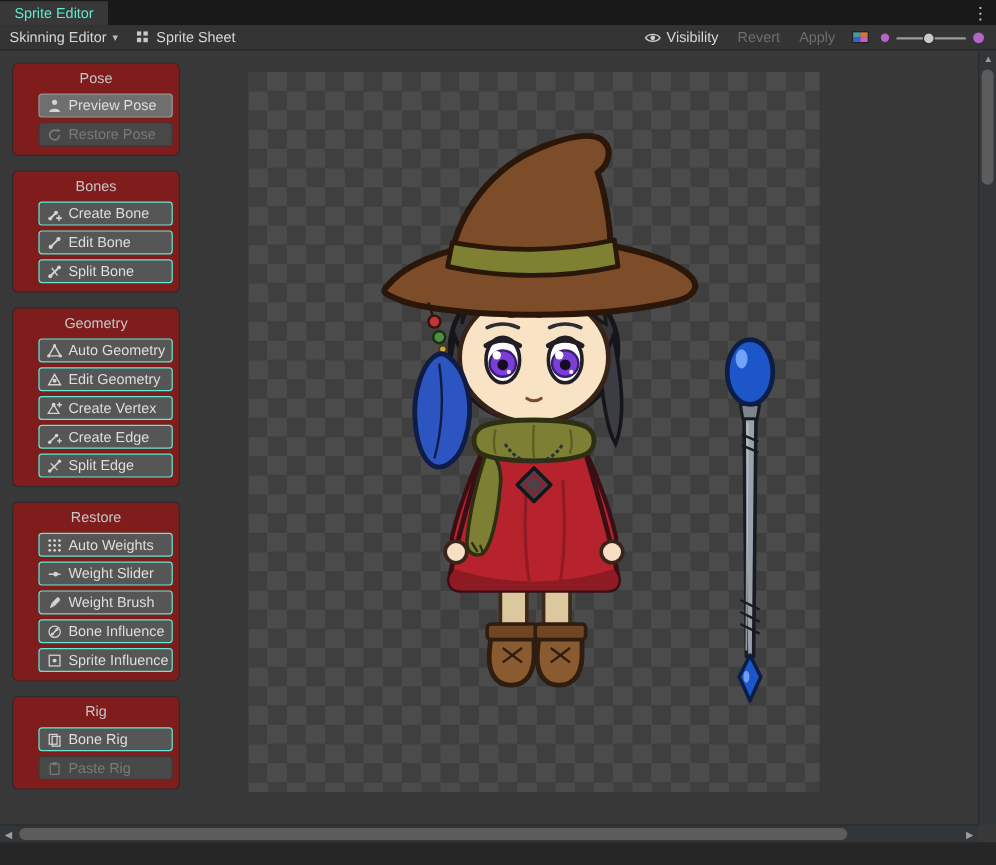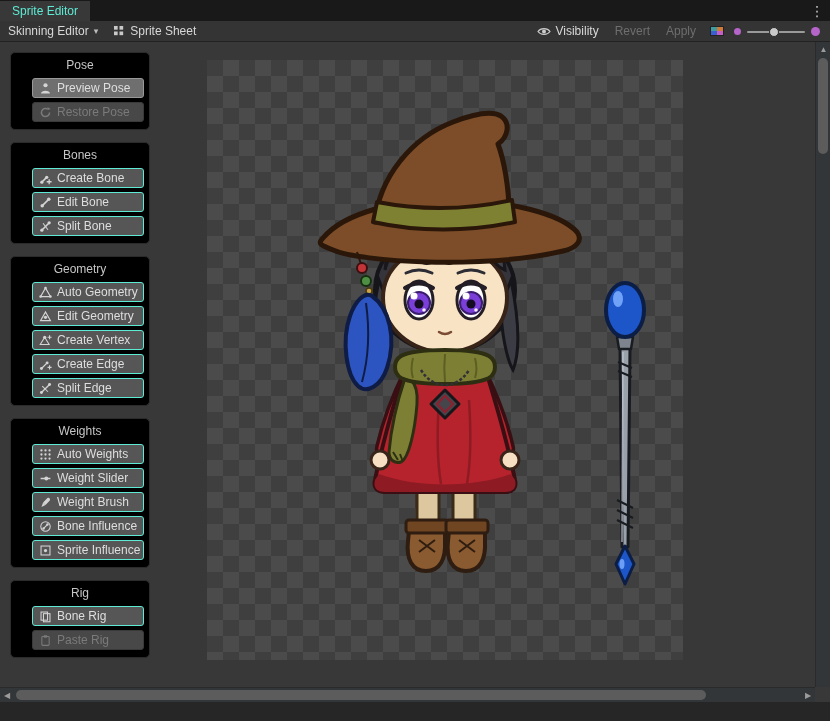--- a/index.html
+++ b/index.html
@@ -29,21 +29,21 @@
   .zoom-slider .thumb { position:absolute; left:38%; top:6px; width:10px; height:10px; border-radius:50%; background:#c9c9c9; border:1px solid #2a2a2a; }
 
   
   .viewport { position:absolute; left:0; top:42px; width:815px; height:645px; background:#383838; overflow:hidden; }
   .canvas { position:absolute; left:207px; top:18px; width:476px; height:600px; background-color:#404040;
             background:repeating-conic-gradient(#4b4b4b 0% 25%, #3f3f3f 0% 50%); background-size:32px 32px; }
   .canvas svg { position:absolute; left:0; top:0; }
 
   
   .sidebar { position:absolute; left:10px; top:10px; width:140px; }
-  .panel { background:#000000; border:1px solid #2b2b2b; border-radius:5px; padding:5px 5px 7px 5px; margin-bottom:12px; }
+  .panel { background:#7f1d1d; border:1px solid #2b2b2b; border-radius:5px; padding:5px 5px 7px 5px; margin-bottom:12px; }
   .panel-title { text-align:center; color:#c6c6c6; height:15px; line-height:15px; margin-bottom:5px; }
   .btn { display:flex; align-items:center; gap:5px; height:20px; padding:0 6px; background:#565656; border:1px solid #5eead4; border-radius:3px; color:#dedede; cursor:default; overflow:hidden;margin-left:16px; }
   .btn + .btn { margin-top:4px; }
   .btn.active { background:#6f6f6f; border-color:#989898; }
   .btn.disabled { background:#484848; color:#7a7a7a; border-color:#3a3a3a; }
   .bicon { width:13px; height:13px; flex:0 0 13px; color:#d4d4d4; }
   .btn.disabled .bicon { color:#7a7a7a; }
   .blabel { white-space:nowrap; }
 
   
@@ -369,21 +369,21 @@
             <div class="btn">
               <svg class="bicon" viewBox="0 0 16 16">
                 <use href="#i-edge-split"></use>
               </svg>
               <span class="blabel">Split Edge</span>
             </div>
           </div>
   </div>
 
   <div class="panel">
-    <div class="panel-title">Weights</div>
+    <div class="panel-title">Restore</div>
     <div class="panel-buttons">
             <div class="btn">
               <svg class="bicon" viewBox="0 0 16 16">
                 <use href="#i-w-auto"></use>
               </svg>
               <span class="blabel">Auto Weights</span>
             </div>
             <div class="btn">
               <svg class="bicon" viewBox="0 0 16 16">
                 <use href="#i-w-slider"></use>

